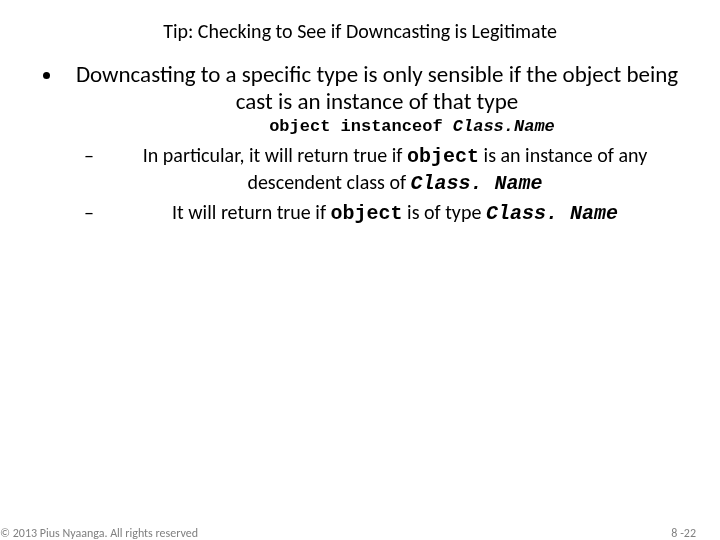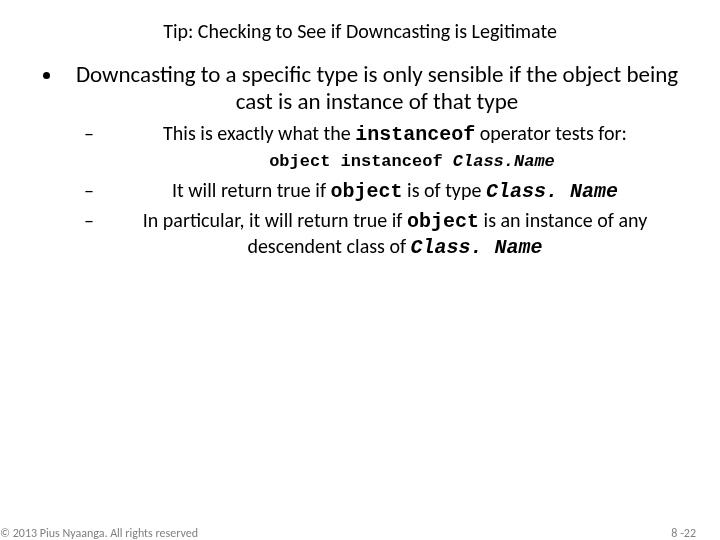--- a/index.html
+++ b/index.html
@@ -97,34 +97,29 @@
 <body>
 
 <div class="slide">
 
   <div class="title">Tip:  Checking to See if Downcasting is Legitimate</div>
 
   <div class="body">
     <ul class="level1">
       <li>
         <span>Downcasting to a specific type is only sensible if the object being cast is an instance of that type</span>
-        <ul class="level2">
-          <li>
-            <span>This is exactly what the </span><span class="mono">instanceof</span><span> operator tests for:</span>
-          </li>
-        </ul>
         <div class="code-line">
           <span>object instanceof </span><span class="italic">Class.Name</span>
         </div>
         <ul class="level2">
           <li>
-            <span>It will return true if </span><span class="mono">object</span><span> is of type </span><span class="mono-italic">Class. Name</span>
+            <span>In particular, it will return true if </span><span class="mono">object</span><span> is an instance of any descendent class of </span><span class="mono-italic">Class. Name</span>
           </li>
           <li>
-            <span>In particular, it will return true if </span><span class="mono">object</span><span> is an instance of any descendent class of </span><span class="mono-italic">Class. Name</span>
+            <span>It will return true if </span><span class="mono">object</span><span> is of type </span><span class="mono-italic">Class. Name</span>
           </li>
         </ul>
       </li>
     </ul>
   </div>
 
   <div class="footer">
     <div class="copyright">© 2013 Pius Nyaanga. All rights reserved</div>
     <div class="pagenum">8 -22</div>
   </div>

